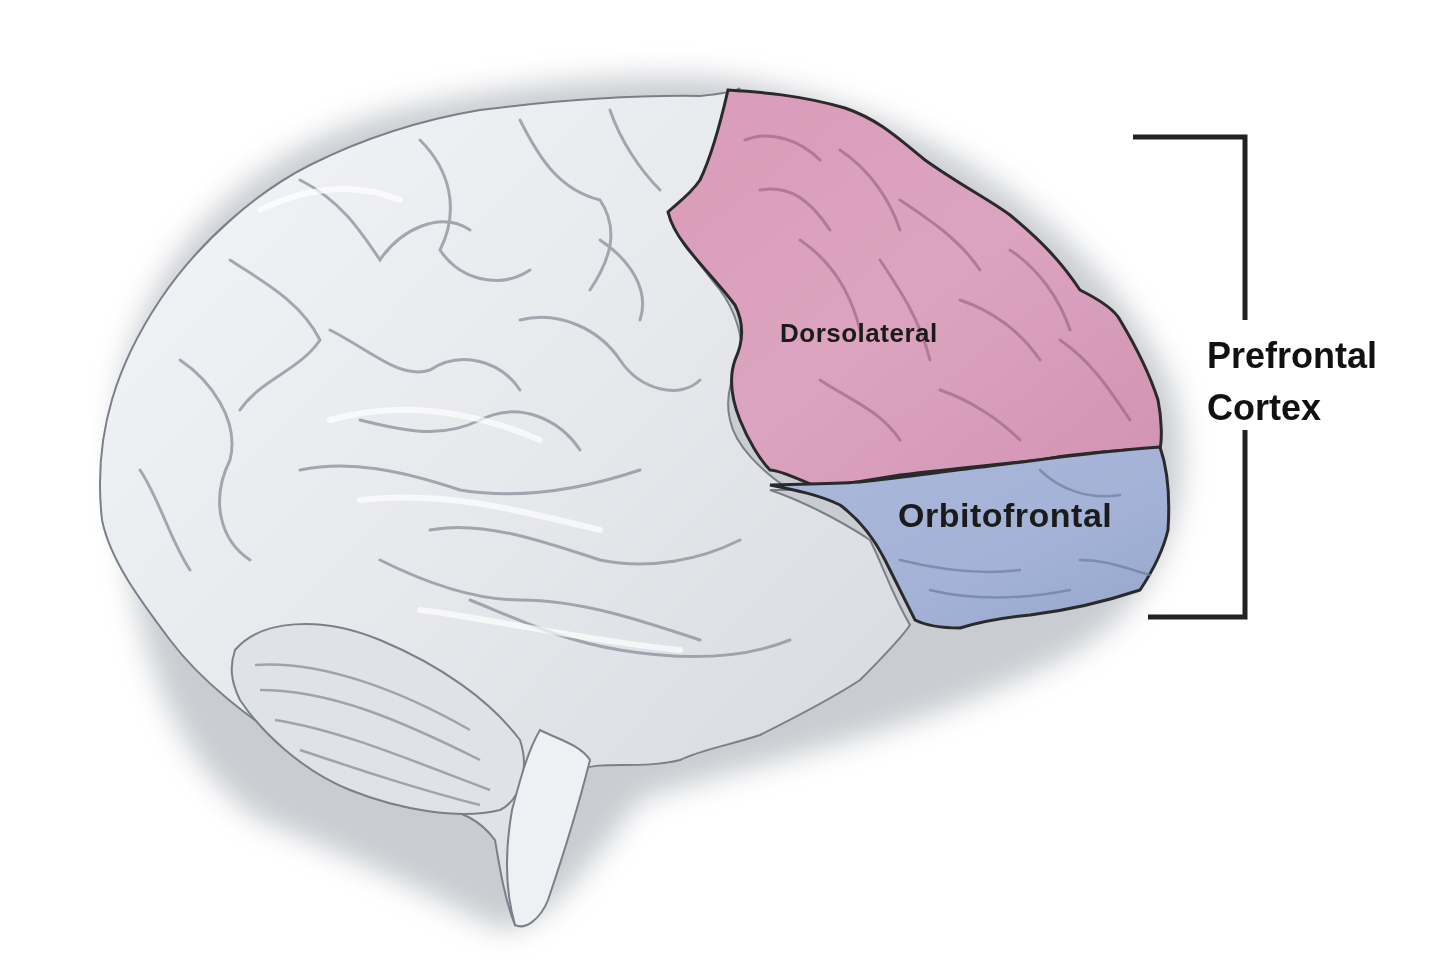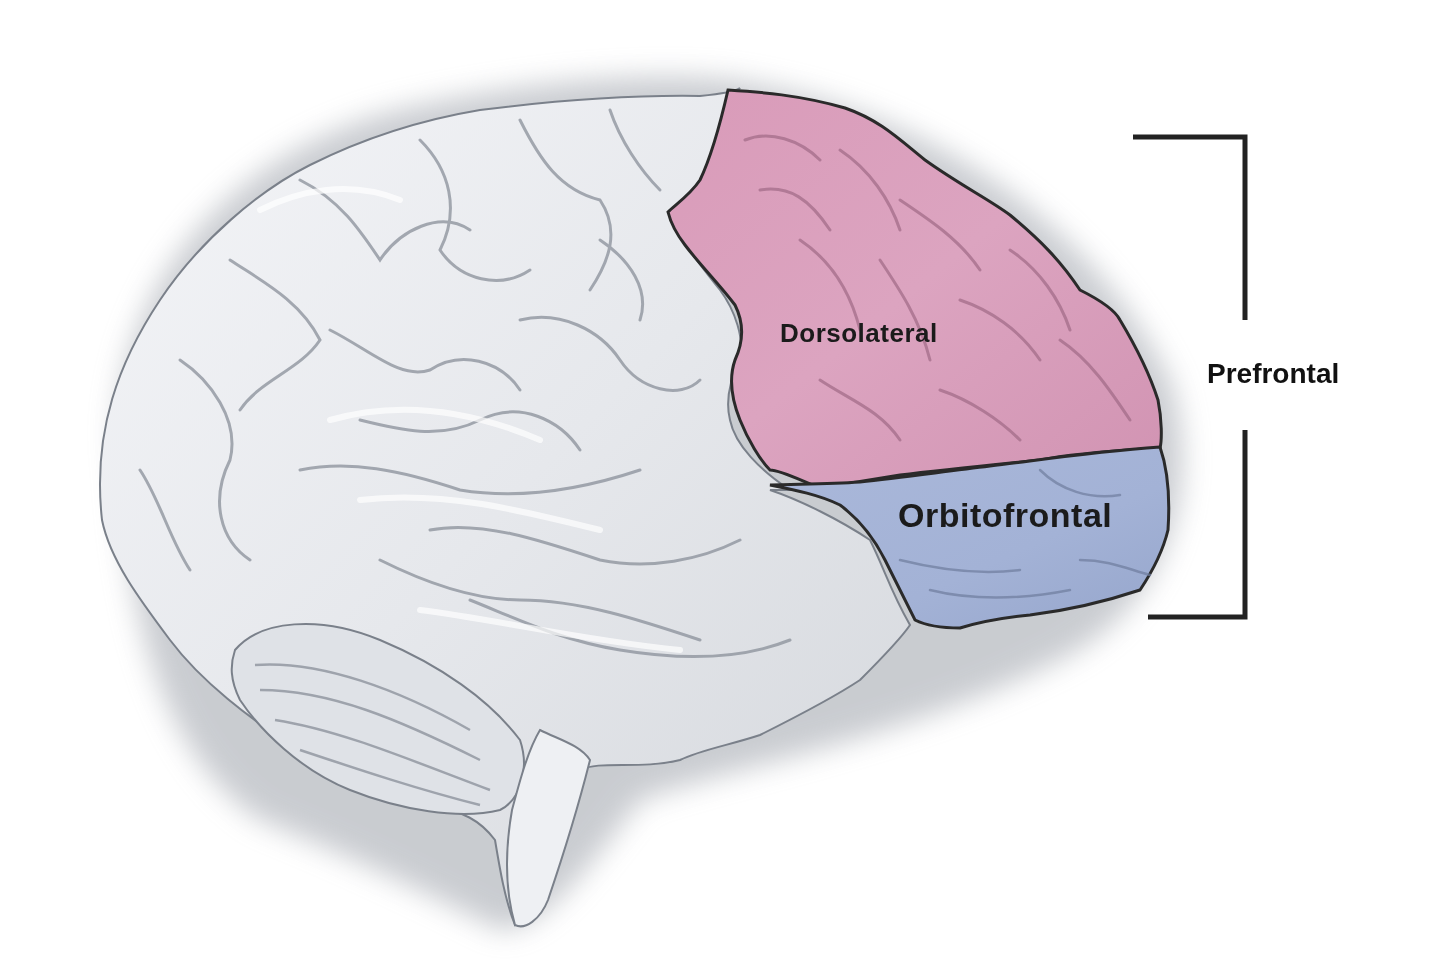--- a/index.html
+++ b/index.html
@@ -36,24 +36,24 @@
     }
     .label-orbitofrontal {
       left: 878px;
       top: 496px;
       font-size: 34px;
       margin-left: 20px;
     }
     .label-pfc {
       position: absolute;
       left: 1207px;
-      top: 348px;
+      top: 330px;
       font-family: "Liberation Sans", sans-serif;
       font-weight: bold;
-      font-size: 28px;
+      font-size: 36px;
       line-height: 52px;
       color: #111111;
     }
     .label-pfc span { display: block; }
   </style>
 </head>
 <body>
 
 <svg id="diagram" viewBox="0 0 1440 960" xmlns="http://www.w3.org/2000/svg">
   <defs>
@@ -161,13 +161,14 @@
     <path d="M1245,430 L1245,617 L1148,617"></path>
   </g>
 </svg>
 
 <div class="region-label label-dorsolateral">Dorsolateral</div>
 
 <div class="region-label label-orbitofrontal">Orbitofrontal</div>
 
 <div class="label-pfc">
   <span>Prefrontal</span>
+  <span>Cortex</span>
 </div>
 
 </body></html>

